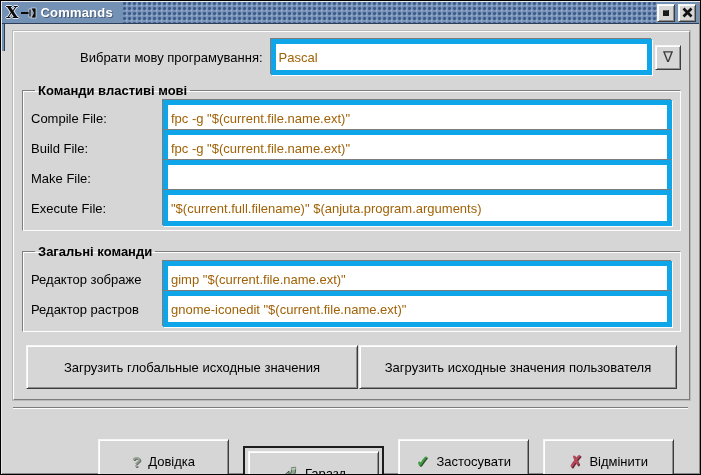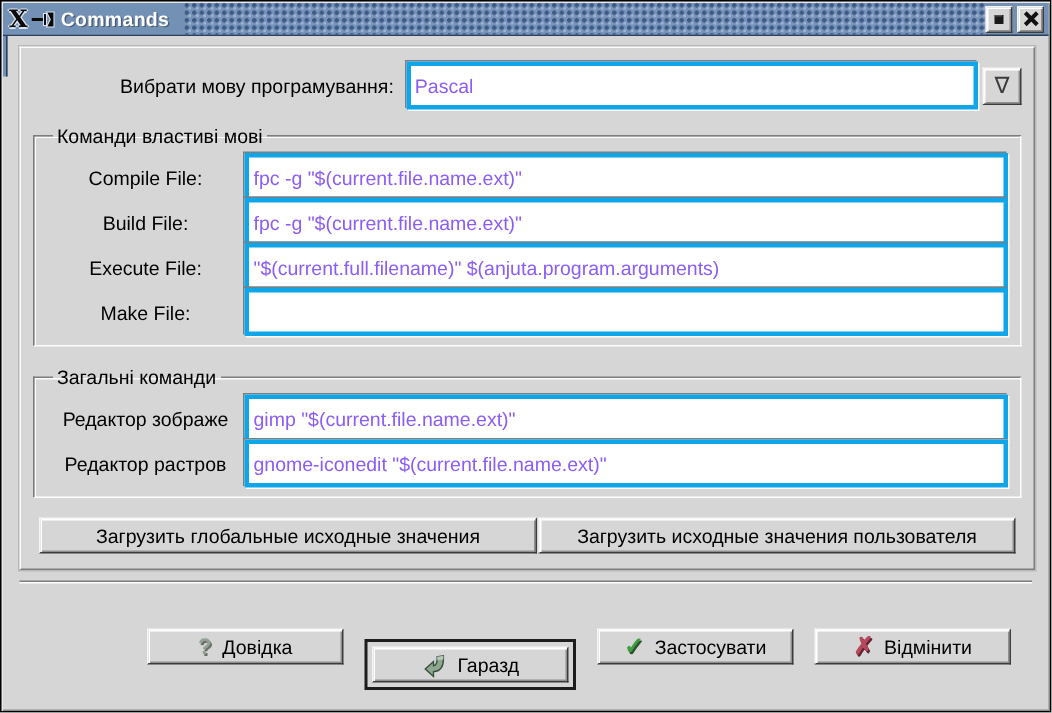--- a/index.html
+++ b/index.html
@@ -68,55 +68,55 @@
   .main-panel {
     border: 1px solid; border-color: #fdfdfd #7d7d7d #7d7d7d #fdfdfd;
     box-shadow: 0 0 0 1px #b9b9b9;
     padding: 12px 8px 10px 8px;
     display: flex; flex-direction: column;
   }
   .combo-row { display: flex; align-items: center; padding-left: 58px; height: 26px; flex: none; }
   .combo-row .lbl { white-space: nowrap; margin-right: 8px; }
   .entry {
     font-family: "Liberation Sans", sans-serif; font-size: 13px;
-    background: #fff; color: #8b5cf6;
-    border: 3px solid #0ea5e9;
+    background: #fff; color: #a16207;
+    border: 5px solid #0ea5e9;
     box-shadow: -1px -1px 0 0 #7d7d7d, 1px 1px 0 0 #fdfdfd;
     height: 24px; padding: 13px 3px;
     width: 100%;
   }
   .combo-entry { flex: 1; }
   .combo-arrow {
     width: 26px; height: 25px; margin-left: 3px; flex: none;
     background: #d6d6d6;
     border: 1px solid; border-color: #f6f6f6 #3c3c3c #3c3c3c #f6f6f6;
     box-shadow: inset 1px 1px 0 #fff, inset -1px -1px 0 #8f8f8f;
     display: flex; align-items: center; justify-content: center;
     color: #3c3c3c; font-size: 15px; cursor: pointer;
   }
   fieldset.frame {
     margin-top: 13px;
     border: 1px solid; border-color: #7d7d7d #fdfdfd #fdfdfd #7d7d7d;
     box-shadow: 1px 1px 0 #fdfdfd inset;
     padding: 6px 8px 10px 8px;
   }
-  fieldset.frame legend { padding: 0 3px; margin-left: 4px; font-size: 13px; }
+  fieldset.frame legend { padding: 0 3px; margin-left: 4px; font-size: 13px; font-weight: bold; }
   .field-row { display: flex; align-items: center; height: 24px; margin-top: 6px; }
   .field-row:first-of-type { margin-top: 2px; }
   .field-row .lbl {
     width: 132px; flex: none;
-    white-space: nowrap; overflow: hidden; text-align: center;
+    white-space: nowrap; overflow: hidden;
   }
   .load-row { display: flex; justify-content: space-between; margin-top: 13px; padding: 0 4px; flex: none; }
   .btn {
     font-family: "Liberation Sans", sans-serif; font-size: 13px; color: #000;
     background: #d6d6d6;
     border: 1px solid; border-color: #f6f6f6 #3c3c3c #3c3c3c #f6f6f6;
     box-shadow: inset 1px 1px 0 #fff, inset -1px -1px 0 #8f8f8f;
-    height: 24px; padding: 0 12px; cursor: pointer;
+    height: 44px; padding: 0 12px; cursor: pointer;
     display: inline-flex; align-items: center; justify-content: center; gap: 7px;
     white-space: nowrap;
   }
   .load-btn-global { min-width: 332px; }
   .load-btn-user  { min-width: 318px; }
   .separator {
     border: 0; border-top: 1px solid #7d7d7d; border-bottom: 1px solid #fdfdfd;
     margin: 7px 2px 0 0;
   }
   .action-area {
@@ -180,26 +180,26 @@
         <legend>Команди властиві мові</legend>
         <div class="field-row">
           <span class="lbl">Compile File:</span>
           <input class="entry" value="fpc -g &quot;$(current.file.name.ext)&quot;" style="">
         </div>
         <div class="field-row">
           <span class="lbl">Build File:</span>
           <input class="entry" value="fpc -g &quot;$(current.file.name.ext)&quot;" style="">
         </div>
         <div class="field-row">
+          <span class="lbl">Make File:</span>
+          <input class="entry" value="" style="">
+        </div>
+        <div class="field-row">
           <span class="lbl">Execute File:</span>
           <input class="entry" value="&quot;$(current.full.filename)&quot; $(anjuta.program.arguments)" style="">
-        </div>
-        <div class="field-row">
-          <span class="lbl">Make File:</span>
-          <input class="entry" value="" style="">
         </div>
       </fieldset>
 
       <fieldset class="frame">
         <legend>Загальні команди</legend>
         <div class="field-row">
           <span class="lbl">Редактор зображе</span>
           <input class="entry" value="gimp &quot;$(current.file.name.ext)&quot;" style="">
         </div>
         <div class="field-row">

